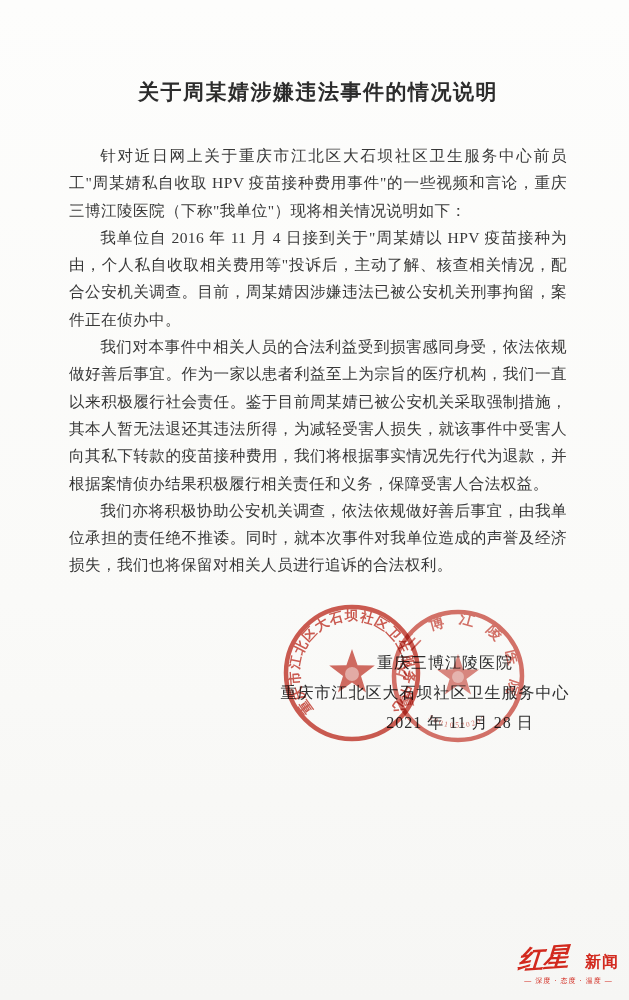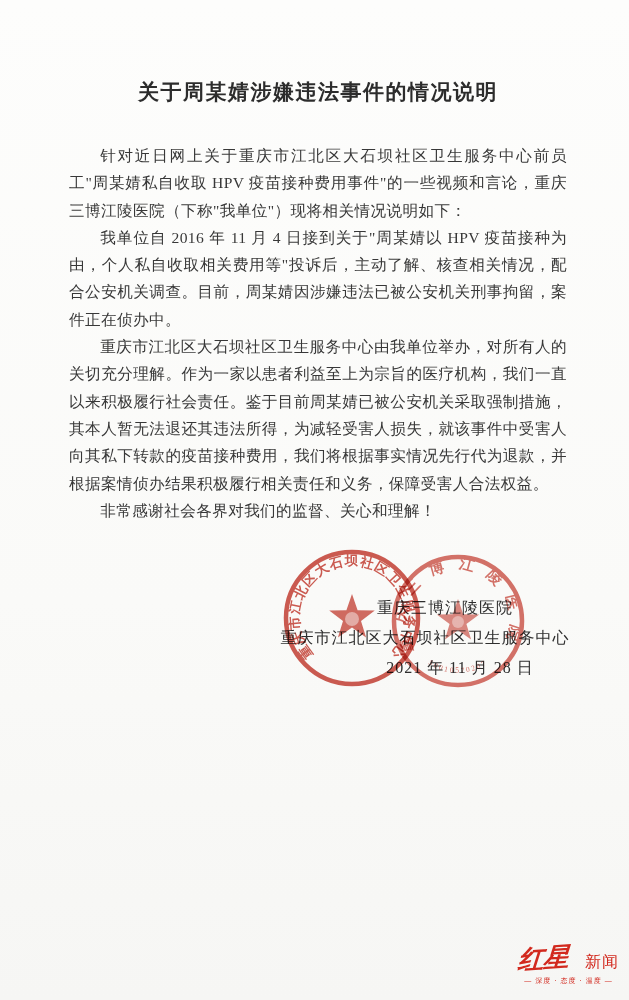--- a/index.html
+++ b/index.html
@@ -83,21 +83,21 @@
   .press-brand { white-space: nowrap; line-height: 26px; }
   .brand-script {
     font-style: italic;
     font-weight: bold;
     font-size: 26px;
     letter-spacing: -1px;
     display: inline-block;
     transform: skewX(-8deg) rotate(-4deg);
   }
   .brand-block {
-    font-weight: normal;
+    font-weight: bold;
     font-size: 16px;
     margin-left: 17px;
     letter-spacing: 1px;
   }
   .press-tagline {
     font-size: 7px;
     letter-spacing: 1px;
     margin-top: 1px;
     font-family: "Liberation Sans", sans-serif;
   }
@@ -108,22 +108,22 @@
 <body>
 
 <div class="photo">
 
   <div class="doc">
 
     <h1 class="doc-title">关于周某婧涉嫌违法事件的情况说明</h1>
 
     <p class="para">针对近日网上关于重庆市江北区大石坝社区卫生服务中心前员工"周某婧私自收取 HPV 疫苗接种费用事件"的一些视频和言论，重庆三博江陵医院（下称"我单位"）现将相关情况说明如下：</p>
     <p class="para">我单位自 2016 年 11 月 4 日接到关于"周某婧以 HPV 疫苗接种为由，个人私自收取相关费用等"投诉后，主动了解、核查相关情况，配合公安机关调查。目前，周某婧因涉嫌违法已被公安机关刑事拘留，案件正在侦办中。</p>
-    <p class="para">重庆市江北区大石坝社区卫生服务中心由我单位举办，对所有人的关切充分理解。作为一家以患者利益至上为宗旨的医疗机构，我们一直以来积极履行社会责任。鉴于目前周某婧已被公安机关采取强制措施，其本人暂无法退还其违法所得，为减轻受害人损失，就该事件中受害人向其私下转款的疫苗接种费用，我们将根据事实情况先行代为退款，并根据案情侦办结果积极履行相关责任和义务，保障受害人合法权益。</p>
-    <p class="para">非常感谢社会各界对我们的监督、关心和理解！</p>
+    <p class="para">我们对本事件中相关人员的合法利益受到损害感同身受，依法依规做好善后事宜。作为一家以患者利益至上为宗旨的医疗机构，我们一直以来积极履行社会责任。鉴于目前周某婧已被公安机关采取强制措施，其本人暂无法退还其违法所得，为减轻受害人损失，就该事件中受害人向其私下转款的疫苗接种费用，我们将根据事实情况先行代为退款，并根据案情侦办结果积极履行相关责任和义务，保障受害人合法权益。</p>
+    <p class="para">我们亦将积极协助公安机关调查，依法依规做好善后事宜，由我单位承担的责任绝不推诿。同时，就本次事件对我单位造成的声誉及经济损失，我们也将保留对相关人员进行追诉的合法权利。</p>
 
     <div class="sig-area">
 
       <svg class="seal seal-left" width="150" height="160" viewBox="0 0 150 160">
         <circle cx="75" cy="80" r="66" fill="none" stroke="#c8453a" stroke-width="4.5"></circle>
         <polygon points="75,56 80.6,72.3 97.8,72.6 84,82.9 89.1,99.4 75,89.5 60.9,99.4 66,82.9 52.2,72.6 69.4,72.3" fill="#c8453a" fill-opacity="0.9"></polygon>
         <circle cx="75" cy="81" r="7" fill="#ffffff" opacity="0.45"></circle>
         <defs>
           <path id="arc-left-top" d="M 37.4 117.6 A 53 53 0 1 1 112.6 117.6" fill="none"></path>
         </defs>

